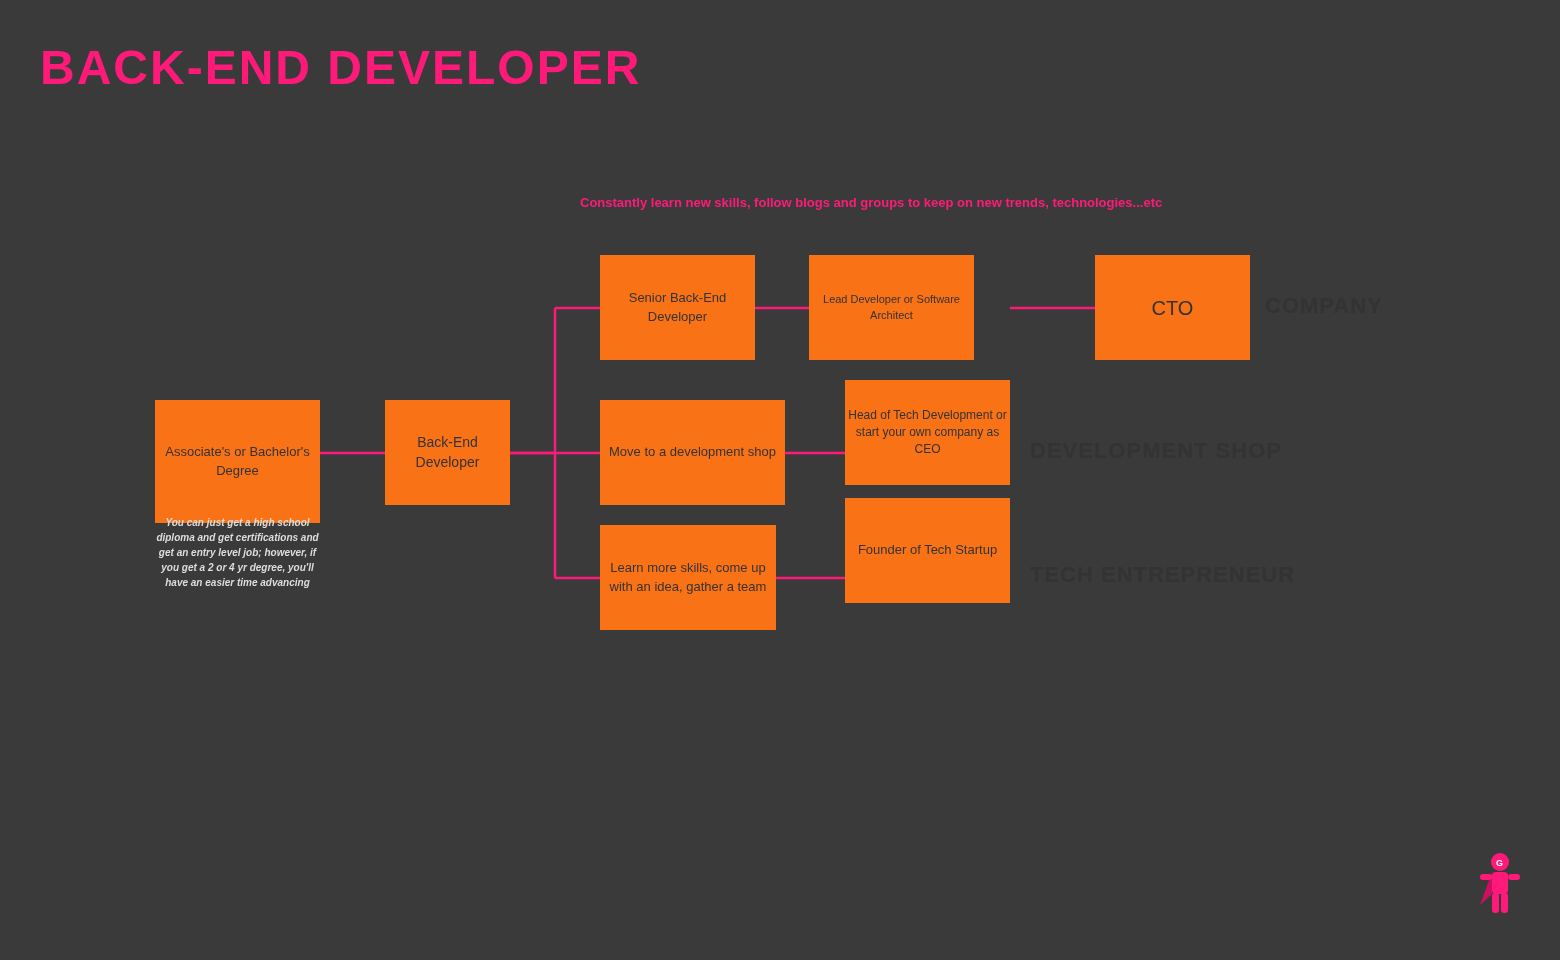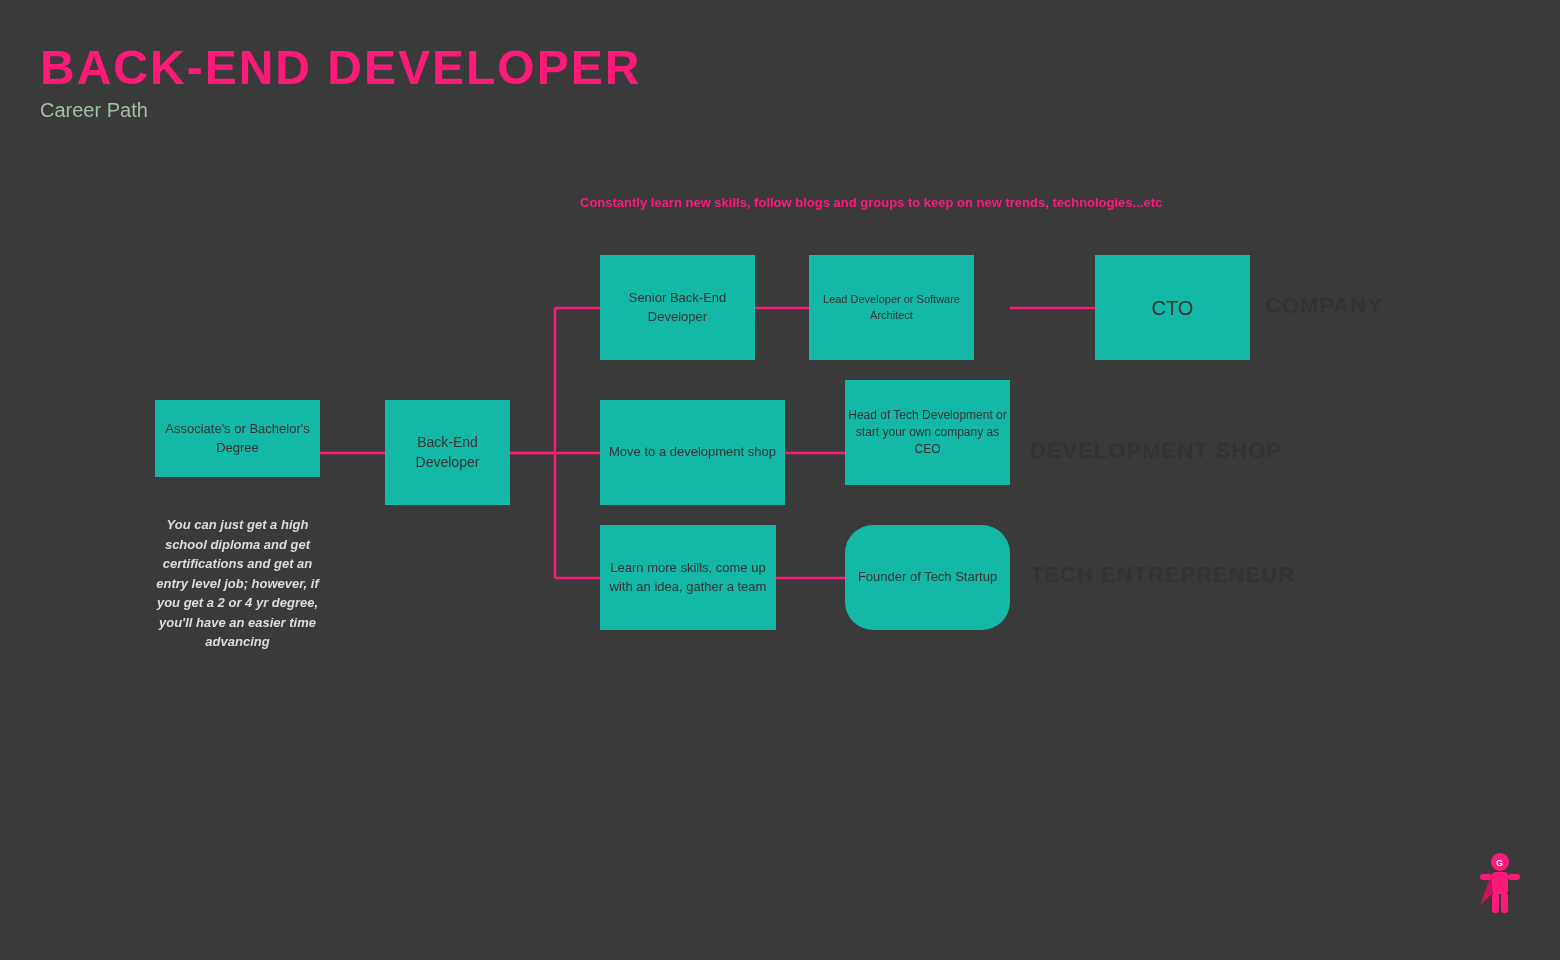--- a/index.html
+++ b/index.html
@@ -39,21 +39,21 @@
       left: 580px;
       color: #ff1a7a;
       font-size: 13px;
       font-weight: bold;
       text-align: right;
     }
 
     
     .box {
       position: absolute;
-      background: #14b8a6;
+      background: #f97316;
       display: flex;
       align-items: center;
       justify-content: center;
       text-align: center;
       font-size: 14px;
       color: #333;
       line-height: 1.4;
     }
 
     
@@ -62,21 +62,21 @@
       font-weight: 900;
       color: #333;
       text-transform: uppercase;
       letter-spacing: 1px;
     }
 
     
     .note-text {
       position: absolute;
       color: #ddd;
-      font-size: 13px;
+      font-size: 10px;
       font-style: italic;
       font-weight: bold;
       text-align: center;
       line-height: 1.5;
     }
 
     
     .lines-svg {
       position: absolute;
       top: 0;
@@ -93,21 +93,20 @@
       right: 30px;
       width: 60px;
       height: 80px;
     }
   </style>
 </head>
 <body>
 
 <div class="header">
   <div class="main-title">BACK-END DEVELOPER</div>
-  <div class="subtitle">Career Path</div>
 </div>
 
 <div class="tip-text" style="position:absolute; top:195px; left:580px; color:#ff1a7a; font-size:13px; font-weight:bold;">Constantly learn new skills, follow blogs and groups to keep on new trends, technologies...etc</div>
 
 <svg class="lines-svg">
 
   <line x1="320" y1="453" x2="385" y2="453" stroke="#ff1a7a" stroke-width="2.5"></line>
 
   <line x1="510" y1="453" x2="555" y2="453" stroke="#ff1a7a" stroke-width="2.5"></line>
   <line x1="555" y1="453" x2="555" y2="308" stroke="#ff1a7a" stroke-width="2.5"></line>
@@ -120,21 +119,21 @@
 
   <line x1="755" y1="308" x2="845" y2="308" stroke="#ff1a7a" stroke-width="2.5"></line>
 
   <line x1="1010" y1="308" x2="1095" y2="308" stroke="#ff1a7a" stroke-width="2.5"></line>
 
   <line x1="755" y1="453" x2="845" y2="453" stroke="#ff1a7a" stroke-width="2.5"></line>
 
   <line x1="755" y1="578" x2="845" y2="578" stroke="#ff1a7a" stroke-width="2.5"></line>
 </svg>
 
-<div class="box" style="left:155px; top:400px; width:165px; height:77px; font-size:13px;">
+<div class="box" style="left:155px; top:400px; width:165px; height:123px; font-size:13px;">
   <span>Associate's or Bachelor's Degree</span>
 </div>
 
 <div class="note-text" style="left:155px; top:515px; width:165px;">You can just  get a high school diploma and get certifications and get an entry level job; however, if you get a 2 or 4 yr degree, you'll have an easier time advancing</div>
 
 <div class="box" style="left:385px; top:400px; width:125px; height:105px; font-size:14px;">
   <span>Back-End Developer</span>
 </div>
 
 <div class="box" style="left:600px; top:255px; width:155px; height:105px; font-size:13px;">
@@ -150,21 +149,21 @@
 </div>
 
 <div class="box" style="left:809px; top:255px; width:165px; height:105px; font-size:11px;">
   <span>Lead Developer or Software Architect</span>
 </div>
 
 <div class="box" style="left:845px; top:380px; width:165px; height:105px; font-size:12px;">
   <span>Head of Tech Development or start your own company as CEO</span>
 </div>
 
-<div class="box" style="left:845px; top:525px; width:165px; height:105px; font-size:13px;border-radius:28px;">
+<div class="box" style="left:845px; top:498px; width:165px; height:105px; font-size:13px;">
   <span>Founder of Tech Startup</span>
 </div>
 
 <div class="box" style="left:1095px; top:255px; width:155px; height:105px; font-size:20px; font-weight:normal;">
   <span>CTO</span>
 </div>
 
 <div class="label-text" style="left:1265px; top:293px; font-size:22px; font-weight:900; color:#333;">COMPANY</div>
 
 <div class="label-text" style="left:1030px; top:438px; font-size:22px; font-weight:900; color:#333;">DEVELOPMENT SHOP</div>

